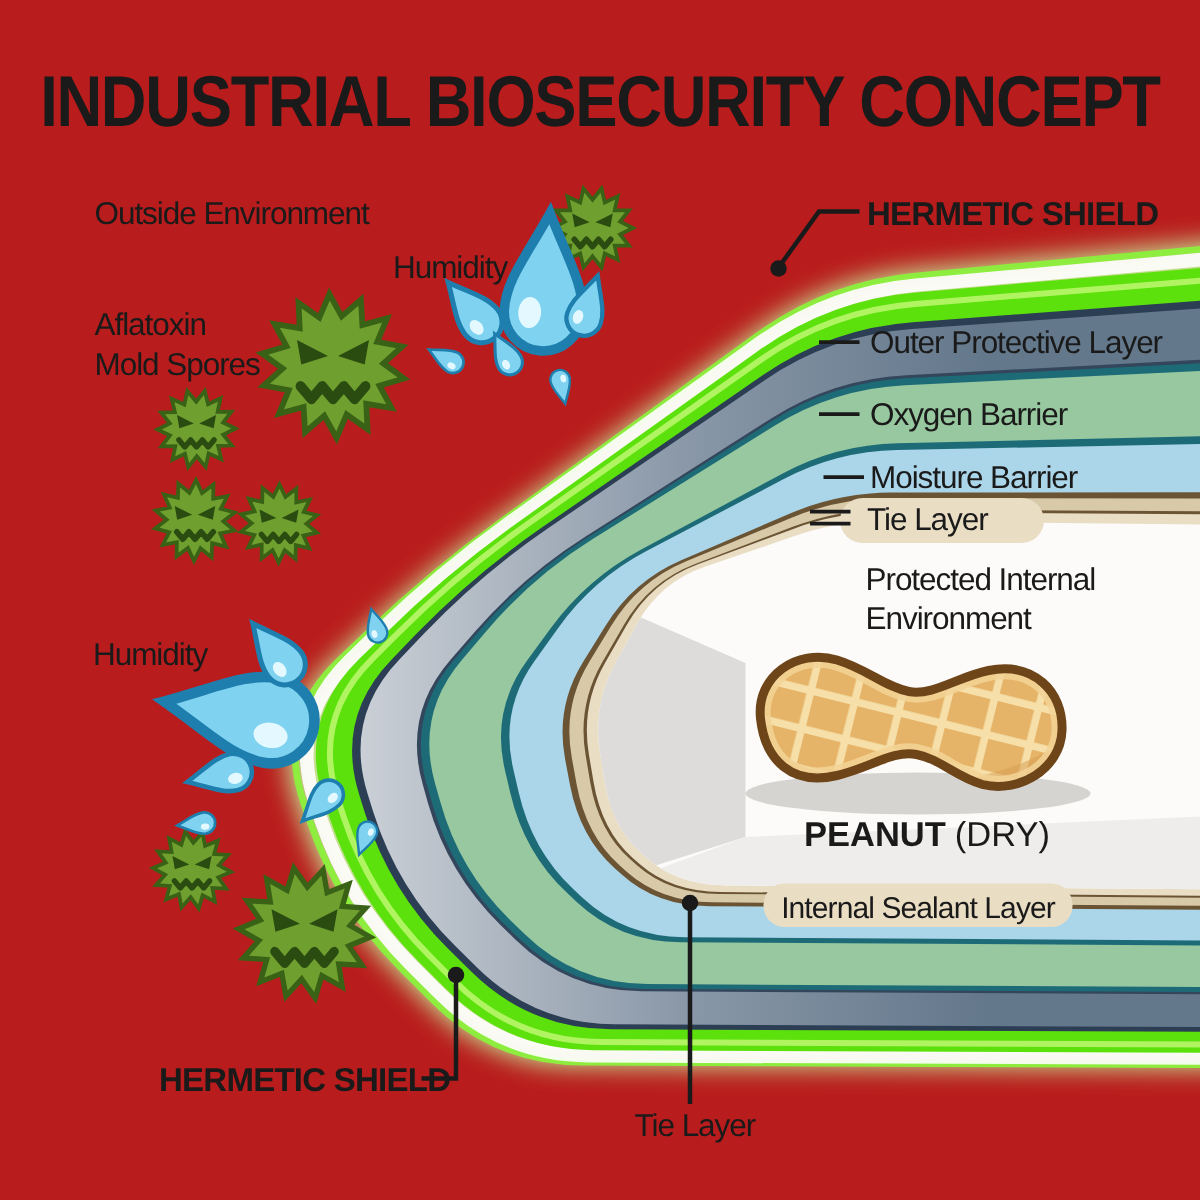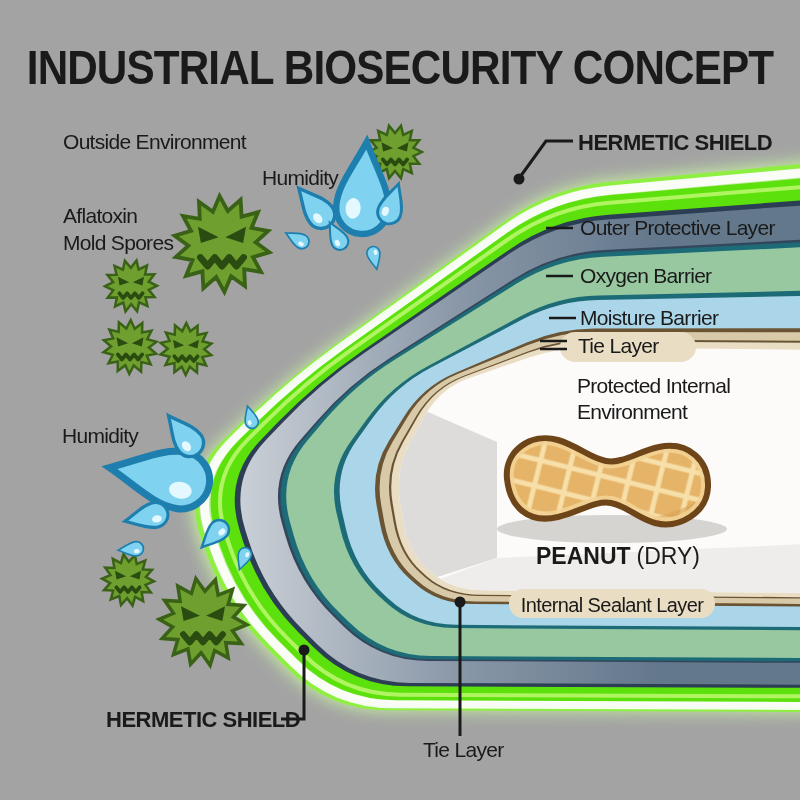--- a/index.html
+++ b/index.html
@@ -1,16 +1,16 @@
 <!DOCTYPE html>
 <html><head>
 <meta charset="utf-8">
 <style>
   html,body{margin:0;padding:0;background:#ffffff;}
-  .stage{width:800px;height:800px;position:relative;background:#a3a3a3;overflow:hidden;}
+  .stage{width:800px;height:800px;position:relative;background:#b91c1c;overflow:hidden;}
   .t{font-family:"Liberation Sans",sans-serif;}
   .lbl{font-size:21px;letter-spacing:-0.7px;}
   .lblsm{font-size:20px;letter-spacing:-0.6px;}
   .lblb{font-weight:bold;font-size:22px;letter-spacing:-0.5px;}
   .title{font-weight:bold;font-size:48px;letter-spacing:-1px;}
   text{user-select:none;}
 </style>
 </head>
 <body>
 

